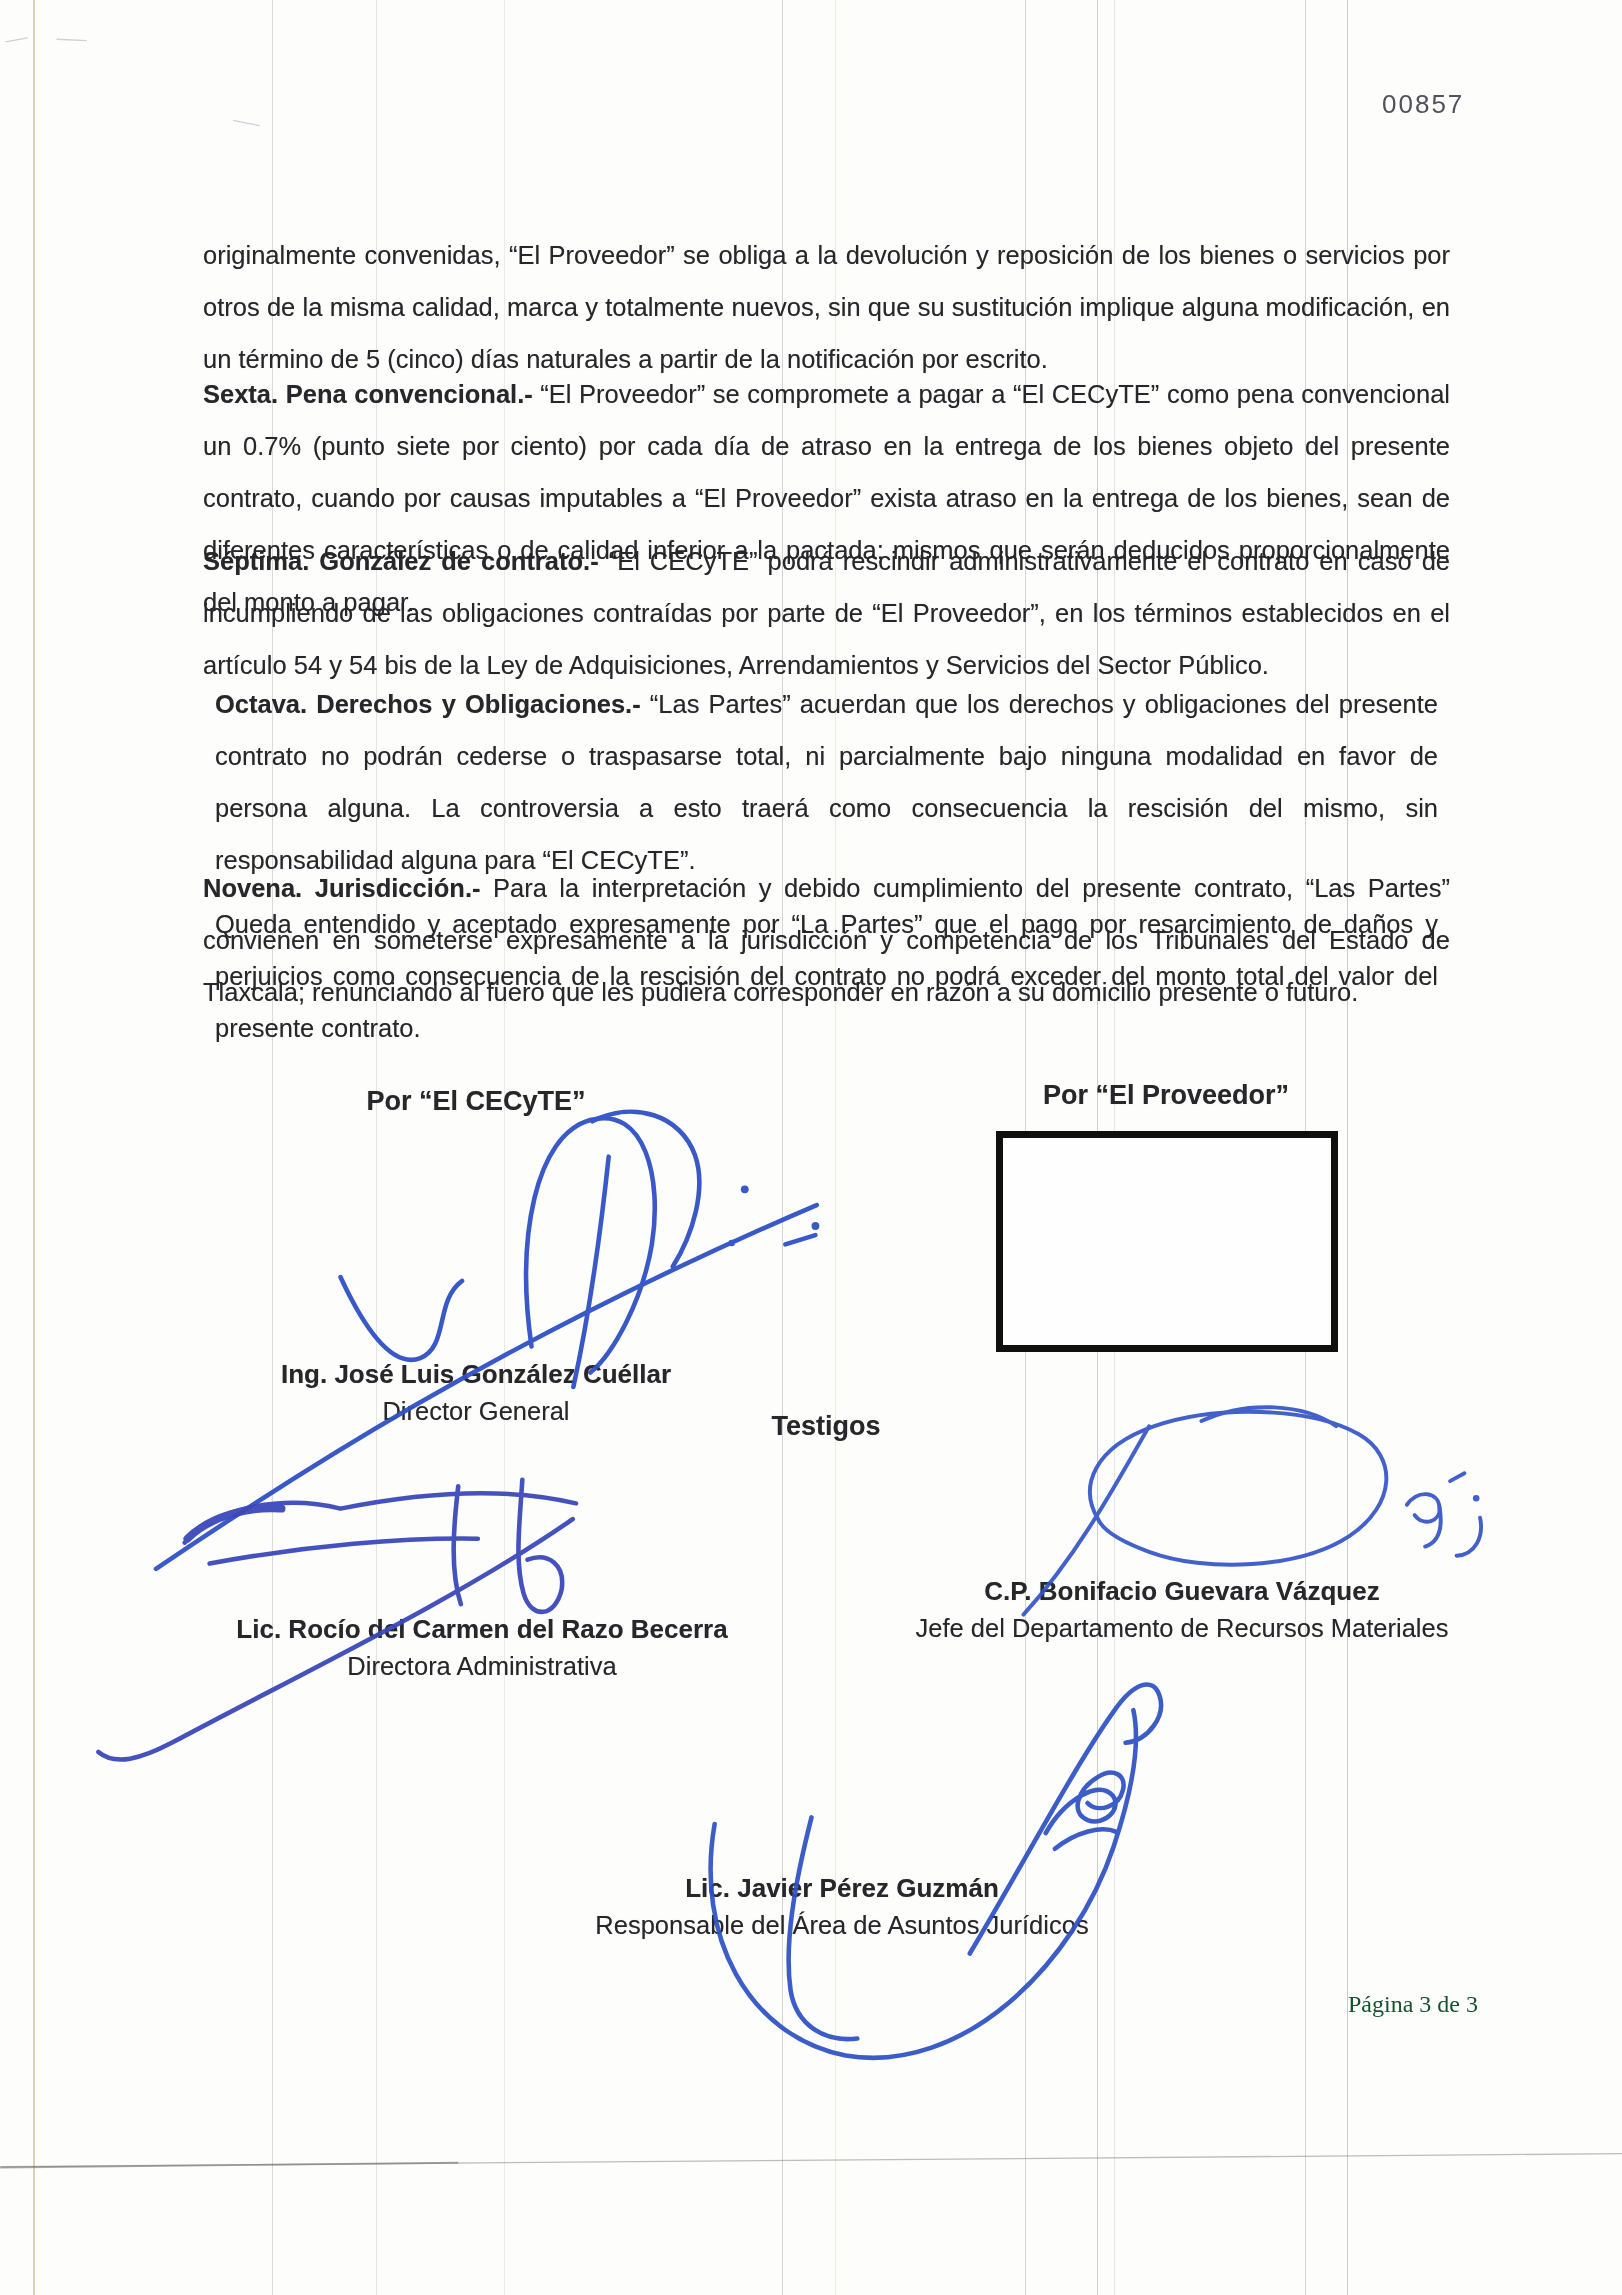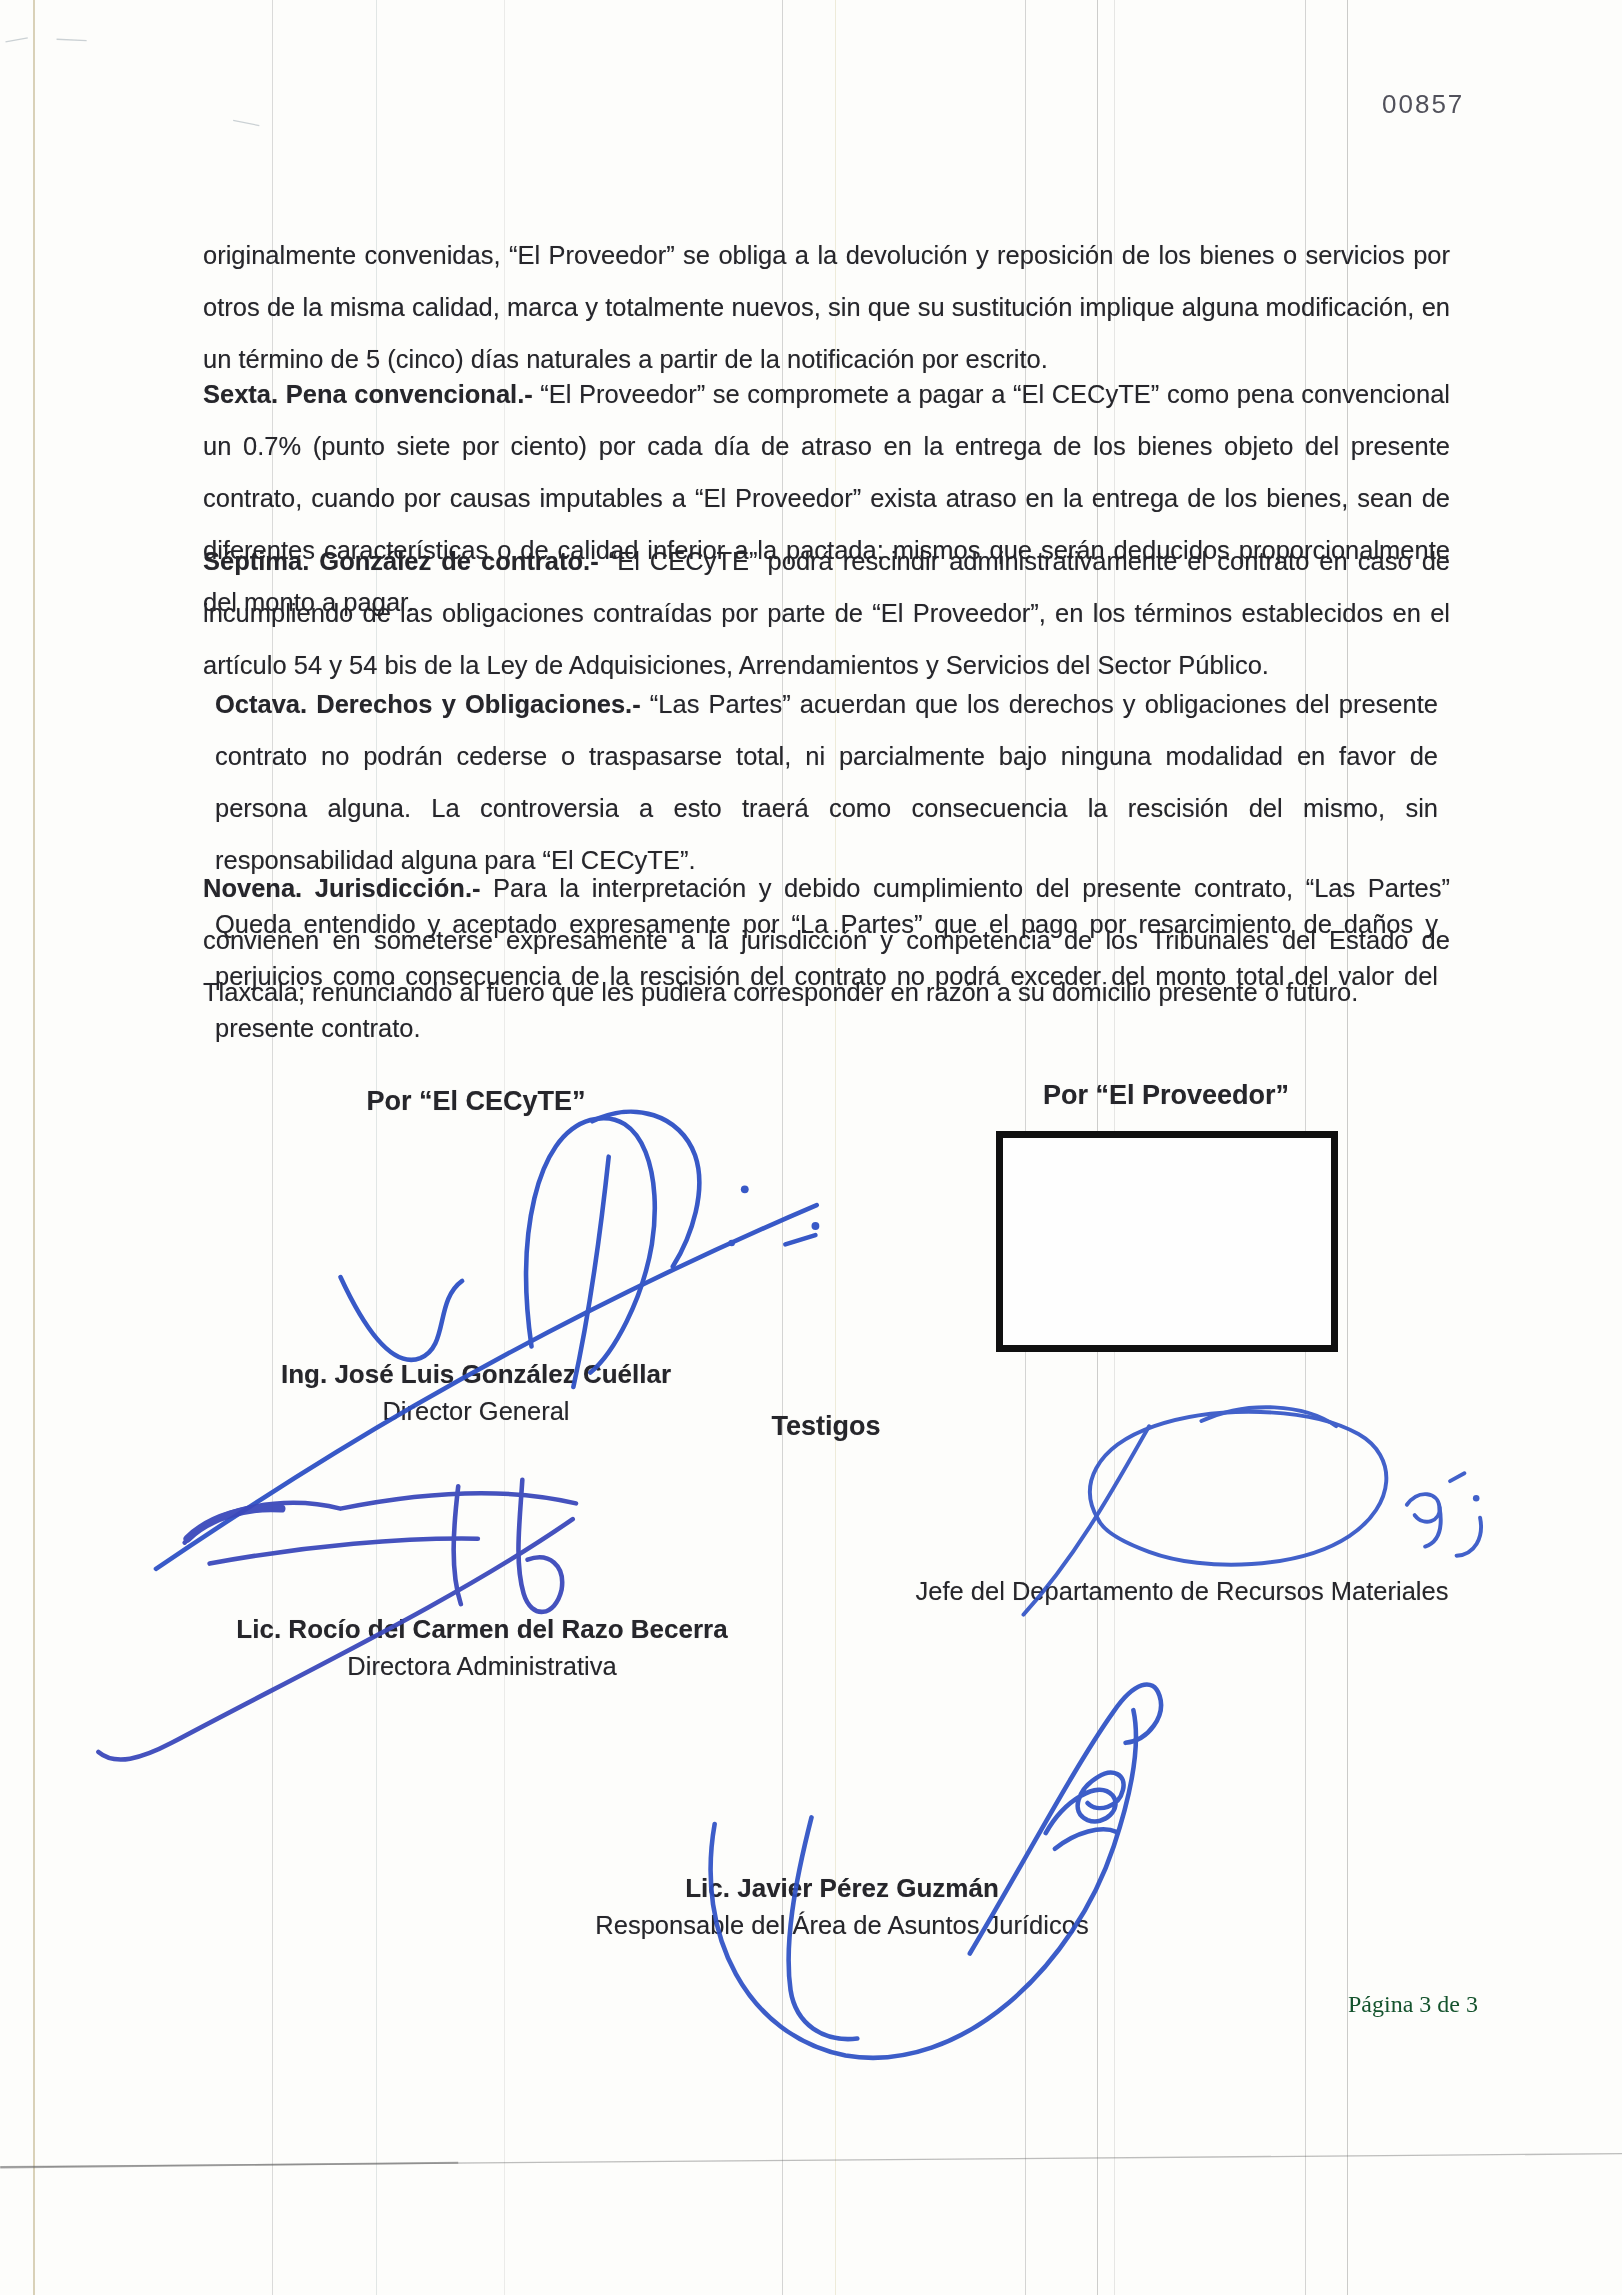--- a/index.html
+++ b/index.html
@@ -123,20 +123,21 @@
   </div>
 
   <div class="sighead sh-testigos">Testigos</div>
 
   <div class="sigblock sb-w1">
     <span class="name">Lic. Rocío del Carmen del Razo Becerra</span>
     <span class="role">Directora Administrativa</span>
   </div>
 
   <div class="sigblock sb-w2">
+    <span class="name">C.P. Bonifacio Guevara Vázquez</span>
     <span class="role">Jefe del Departamento de Recursos Materiales</span>
   </div>
 
   <div class="sigblock sb-w3">
     <span class="name">Lic. Javier Pérez Guzmán</span>
     <span class="role">Responsable del Área de Asuntos Jurídicos</span>
   </div>
 
   <svg class="ink" width="1623" height="2295" viewBox="0 0 2480 3508">
 

